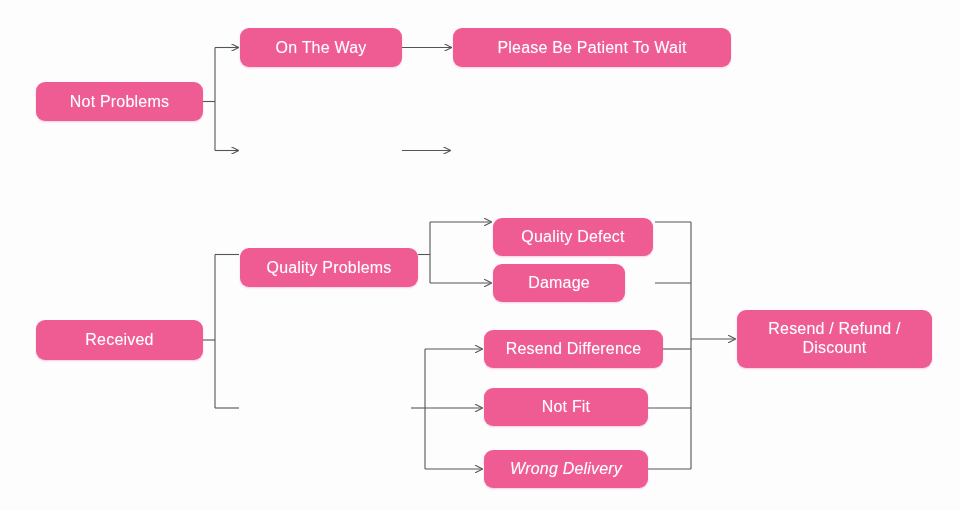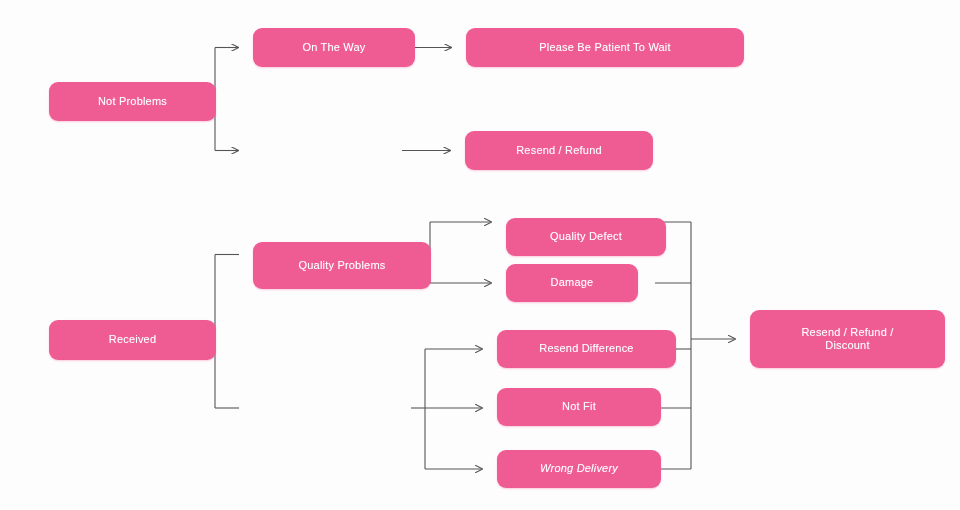--- a/index.html
+++ b/index.html
@@ -30,29 +30,28 @@
     position: absolute;
     box-sizing: border-box;
     background: #ef5c94;
     color: #ffffff;
     border-radius: 9px;
     display: flex;
     align-items: center;
     justify-content: center;
     text-align: center;
     font-family: "Liberation Sans", sans-serif;
-    font-size: 11px;
+    font-size: 16px;
     font-weight: 500;
     letter-spacing: 0.2px;
     line-height: 1.22;
     padding: 2px 6px;
     text-shadow: 0 0 1px rgba(255,255,255,0.35);
     box-shadow: 0 1px 2px rgba(239,92,148,0.30);
     user-select: none;
-    margin-left: 13px;
   }
   .node.two-line {
     line-height: 1.18;
   }
 </style>
 </head>
 <body>
 
 <div id="canvas">
 
@@ -104,25 +103,24 @@
     </g>
   </svg>
 
   <div class="node" style="left:36px; top:82px; width:167px; height:39px;">Not Problems</div>
 
   <div class="node" style="left:240px; top:28px; width:162px; height:39px;">On The Way</div>
 
   <div class="node" style="left:453px; top:28px; width:278px; height:39px;">Please Be Patient To Wait</div>
 
 
-  <div class="node" style="left:452px; top:131px; width:188px; height:39px;">Resend / Refund</div>
 
   <div class="node" style="left:36px; top:320px; width:167px; height:40px;">Received</div>
 
-  <div class="node" style="left:240px; top:242px; width:178px; height:47px;">Quality Problems</div>
+  <div class="node" style="left:240px; top:248px; width:178px; height:39px;">Quality Problems</div>
 
 
   <div class="node" style="left:493px; top:218px; width:160px; height:38px;">Quality Defect</div>
 
   <div class="node" style="left:493px; top:264px; width:132px; height:38px;">Damage</div>
 
   <div class="node" style="left:484px; top:330px; width:179px; height:38px;">Resend Difference</div>
 
   <div class="node" style="left:484px; top:388px; width:164px; height:38px;">Not Fit</div>
 

